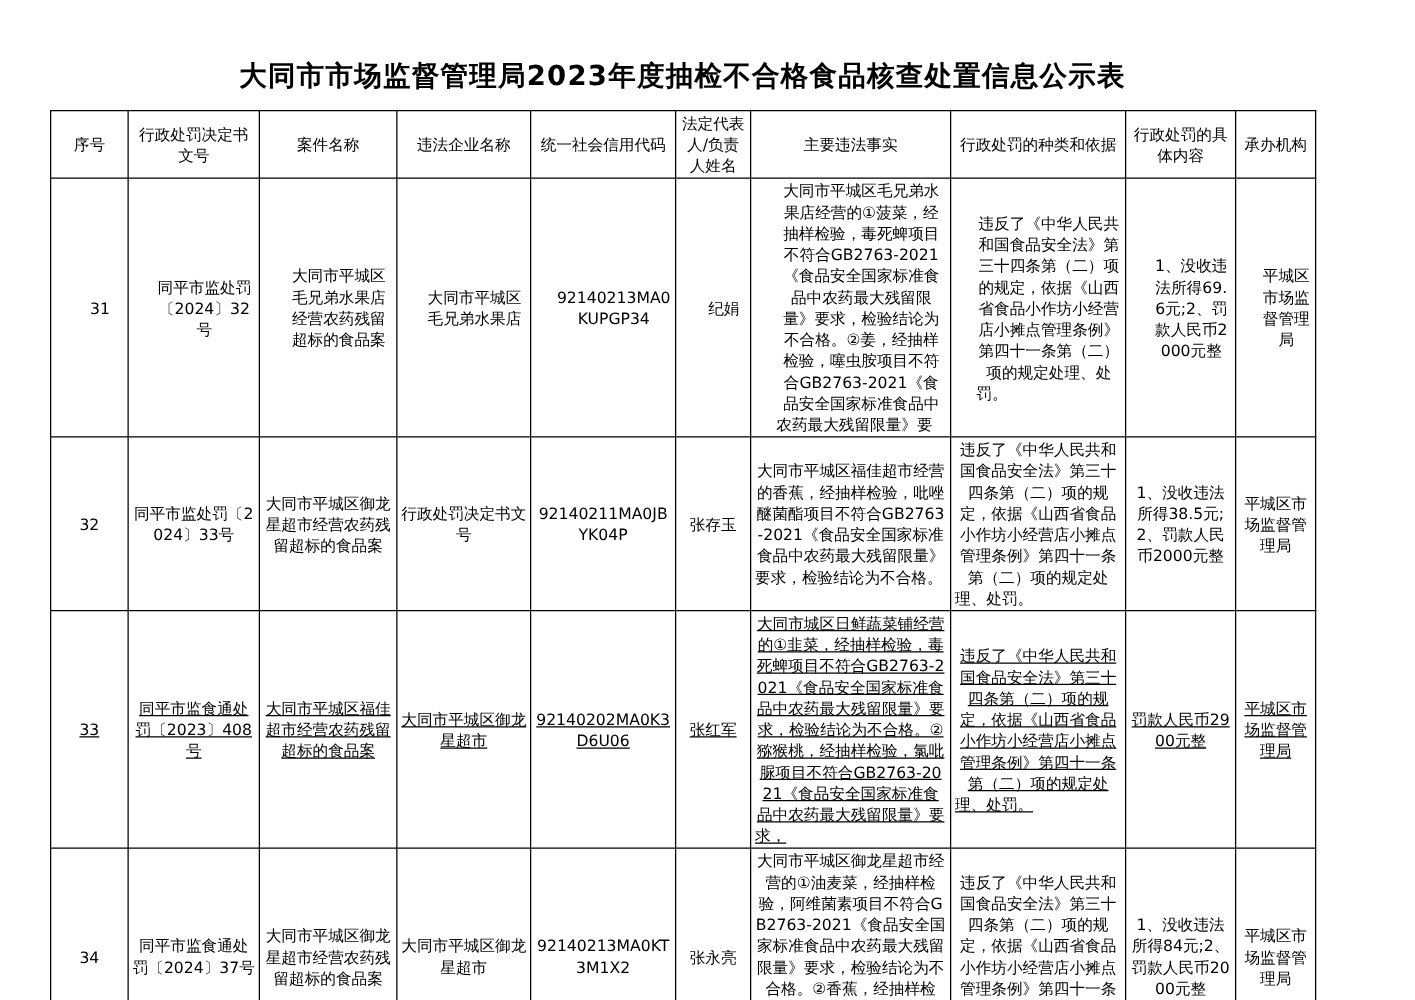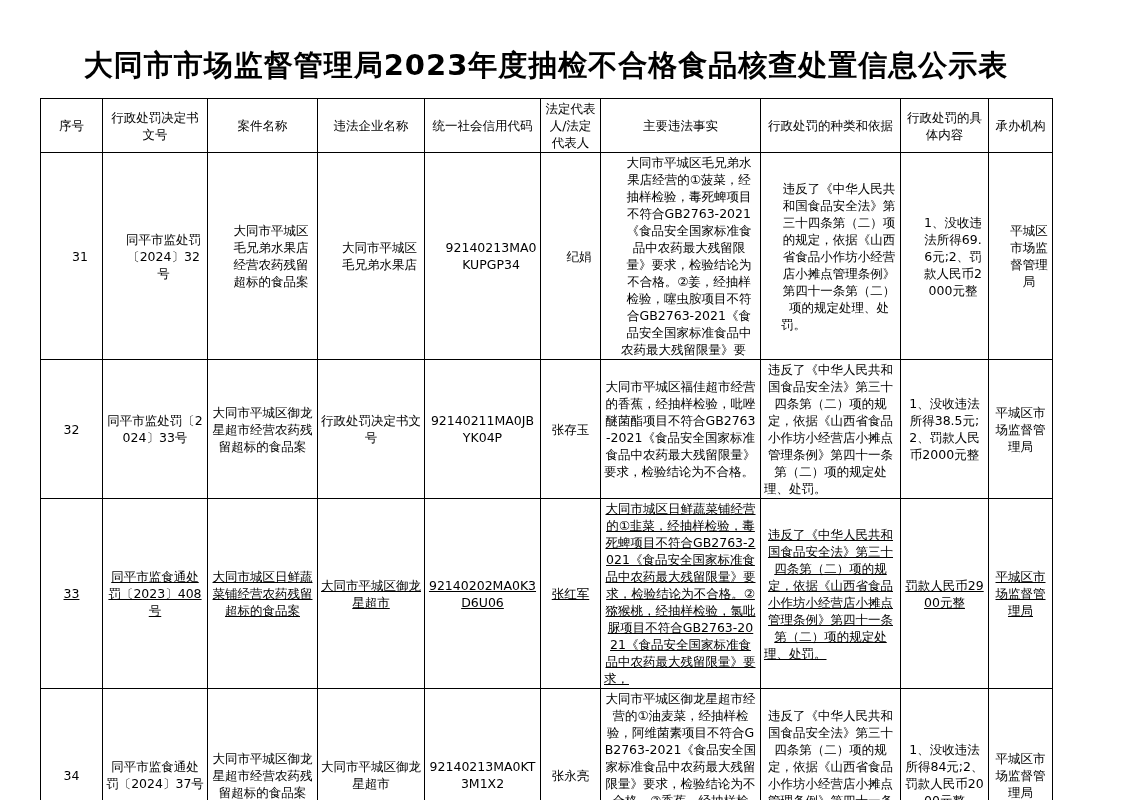--- a/index.html
+++ b/index.html
@@ -11,21 +11,21 @@
   }
   .page {
     width: 1132px; height: 800px;
     padding: 46px 0 0 40px;
     overflow: hidden;
     background: #fff;
   }
   .doc-title {
     width: 1012px;
     text-align: center;
-    font-size: 29px;
+    font-size: 22px;
     font-weight: bold;
     letter-spacing: 1px;
     margin-bottom: 12px;
     white-space: nowrap;
   }
   table.report {
     width: 1012px;
     table-layout: fixed;
     border-collapse: collapse;
     border: 1px solid #000;
@@ -79,21 +79,21 @@
         <col style="width:88px">
       <col style="width:64px">
     </colgroup>
     <thead>
       <tr>
         <th>序号</th>
         <th>行政处罚决定书文号</th>
         <th>案件名称</th>
         <th>违法企业名称</th>
         <th>统一社会信用代码</th>
-        <th>法定代表人/法定代表人</th>
+        <th>法定代表人/负责人姓名</th>
         <th>主要违法事实</th>
         <th>行政处罚的种类和依据</th>
         <th>行政处罚的具体内容</th>
         <th>承办机构</th>
       </tr>
     </thead>
     <tbody>
       <tr class="r-31">
         <td>31</td>
         <td>同平市监处罚〔2024〕32号</td>
@@ -122,21 +122,21 @@
           </td>
         <td class="cell-basis">
             <div class="clip">违反了《中华人民共和国食品安全法》第三十四条第（二）项的规定，依据《山西省食品小作坊小经营店小摊点管理条例》第四十一条第（二）项的规定处理、处罚。</div>
           </td>
         <td>1、没收违法所得38.5元;2、罚款人民币2000元整</td>
         <td>平城区市场监督管理局</td>
       </tr>
       <tr class="r-33">
         <td>33</td>
         <td>同平市监食通处罚〔2023〕408号</td>
-        <td>大同市城区日鲜蔬菜铺经营农药残留超标的食品案</td>
+        <td>大同市平城区福佳超市经营农药残留超标的食品案</td>
         <td>大同市平城区御龙星超市</td>
         <td>92140202MA0K3D6U06</td>
         <td>张红军</td>
         <td class="cell-facts">
             <div class="clip">大同市城区日鲜蔬菜铺经营的①韭菜，经抽样检验，毒死蜱项目不符合GB2763-2021《食品安全国家标准食品中农药最大残留限量》要求，检验结论为不合格。②猕猴桃，经抽样检验，氯吡脲项目不符合GB2763-2021《食品安全国家标准食品中农药最大残留限量》要求，</div>
           </td>
         <td class="cell-basis">
             <div class="clip">违反了《中华人民共和国食品安全法》第三十四条第（二）项的规定，依据《山西省食品小作坊小经营店小摊点管理条例》第四十一条第（二）项的规定处理、处罚。</div>
           </td>
         <td>罚款人民币2900元整</td>

